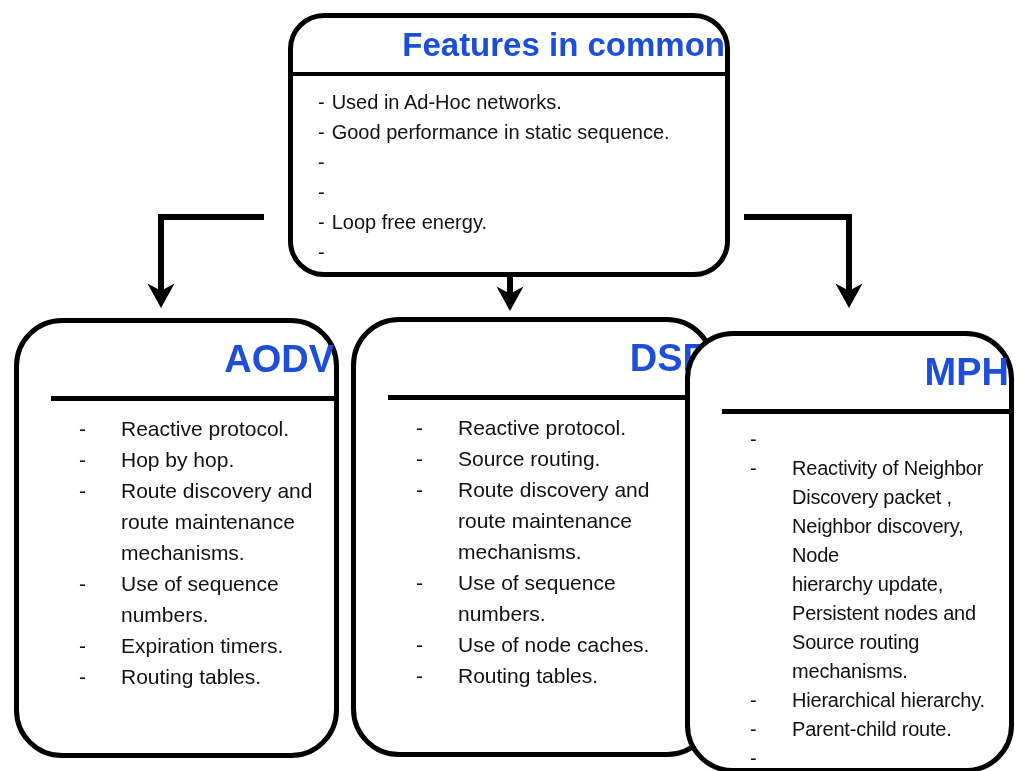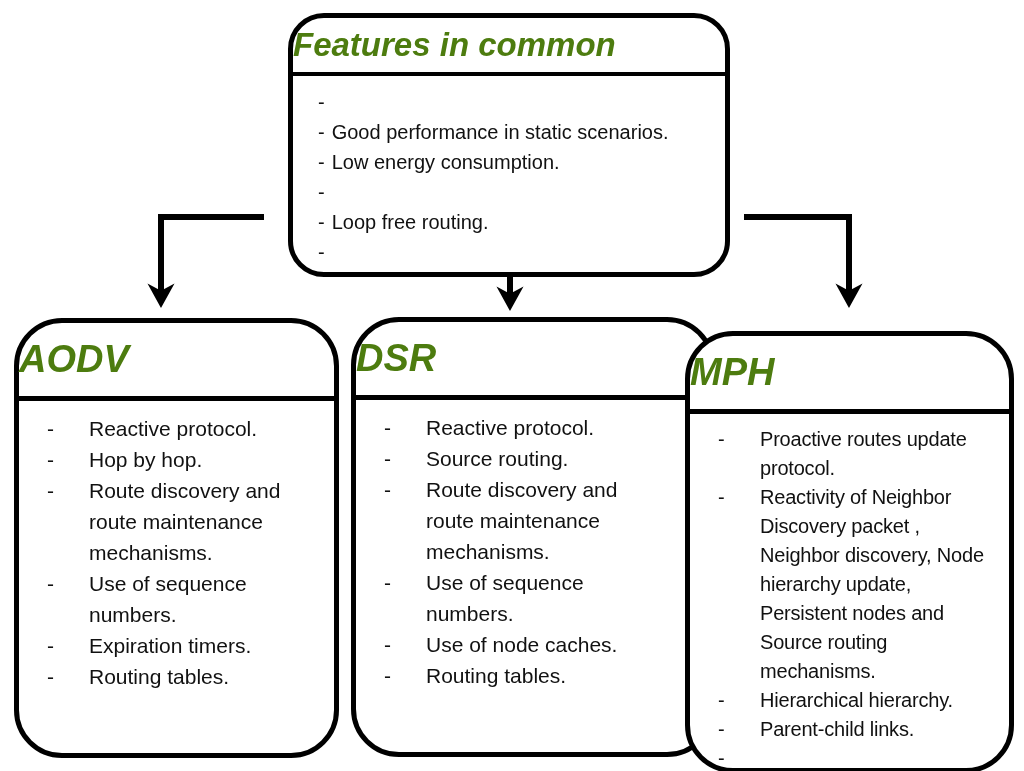--- a/index.html
+++ b/index.html
@@ -13,35 +13,34 @@
     overflow: hidden;
   }
   .box {
     position: absolute;
     box-sizing: border-box;
     border: 5px solid #000000;
     background: #ffffff;
   }
   .box-title {
     font-weight: bold;
-    text-align: left;
-    color: #4d7c0f;
-    font-style: italic;
+    text-align: right;
+    color: #1d4ed8;
   }
   
   #featuresBox { left: 288px; top: 13px; width: 442px; height: 264px; border-radius: 36px; }
   #featuresBox .box-title {
     height: 54px; line-height: 54px; font-size: 33px;
     border-bottom: 4px solid #000000;
   }
   .top-list { padding: 11px 8px 0 25px; font-size: 20px; line-height: 30px; }
   .top-item { display: flex; }
   .top-item .dash { flex: none; margin-right: 7px; }
   
-  .proto { border-radius: 48px; }
+  .proto { border-radius: 48px; padding-left: 32px; }
   #aodvBox { left: 14px;  top: 318px; width: 325px; height: 440px; }
   #dsrBox  { left: 351px; top: 317px; width: 364px; height: 440px; }
   #mphBox  { left: 685px; top: 331px; width: 329px; height: 442px; }
   .proto .box-title {
     height: 73px; line-height: 73px; font-size: 38px;
     border-bottom: 5px solid #000000;
   }
   .proto-list { padding-top: 12px; font-size: 21px; line-height: 31px; }
   .proto-item { display: flex; align-items: flex-start; padding-left: 28px; }
   .proto-item .dash { flex: none; width: 42px; }
@@ -68,35 +67,35 @@
       <polyline points="744,217 849,217 849,291" fill="none" stroke-width="6"></polyline>
       <polygon points="849,306 838,286 849,292 860,286" stroke-width="2"></polygon>
     </g>
   </svg>
 
   <div class="box" id="featuresBox">
     <div class="box-title">Features in common</div>
     <div class="top-list">
       <div class="top-item">
         <span class="dash">-</span>
+        <span class="txt">Used in Ad-Hoc networks.</span>
       </div>
       <div class="top-item">
         <span class="dash">-</span>
-        <span class="txt">Good performance in static scenarios.</span>
-      </div>
-      <div class="top-item">
-        <span class="dash">-</span>
-        <span class="txt">Low energy consumption.</span>
+        <span class="txt">Good performance in static sequence.</span>
       </div>
       <div class="top-item">
         <span class="dash">-</span>
       </div>
       <div class="top-item">
         <span class="dash">-</span>
-        <span class="txt">Loop free routing.</span>
+      </div>
+      <div class="top-item">
+        <span class="dash">-</span>
+        <span class="txt">Loop free energy.</span>
       </div>
       <div class="top-item">
         <span class="dash">-</span>
       </div>
     </div>
   </div>
 
   <div class="box proto" id="aodvBox">
     <div class="box-title">AODV</div>
     <div class="proto-list">
@@ -161,40 +160,38 @@
         <span class="txt">Routing tables.</span>
       </div>
     </div>
   </div>
 
   <div class="box proto" id="mphBox">
     <div class="box-title">MPH</div>
     <div class="proto-list">
       <div class="proto-item">
         <span class="dash">-</span>
-        <span class="txt">Proactive routes update
-protocol.</span>
       </div>
       <div class="proto-item">
         <span class="dash">-</span>
         <span class="txt">Reactivity of Neighbor
 Discovery packet ,
 Neighbor discovery, Node
 hierarchy update,
 Persistent nodes and
 Source routing
 mechanisms.</span>
       </div>
       <div class="proto-item">
         <span class="dash">-</span>
         <span class="txt">Hierarchical hierarchy.</span>
       </div>
       <div class="proto-item">
         <span class="dash">-</span>
-        <span class="txt">Parent-child links.</span>
+        <span class="txt">Parent-child route.</span>
       </div>
       <div class="proto-item">
         <span class="dash">-</span>
       </div>
     </div>
   </div>
 
 </div>
 
 </body></html>

